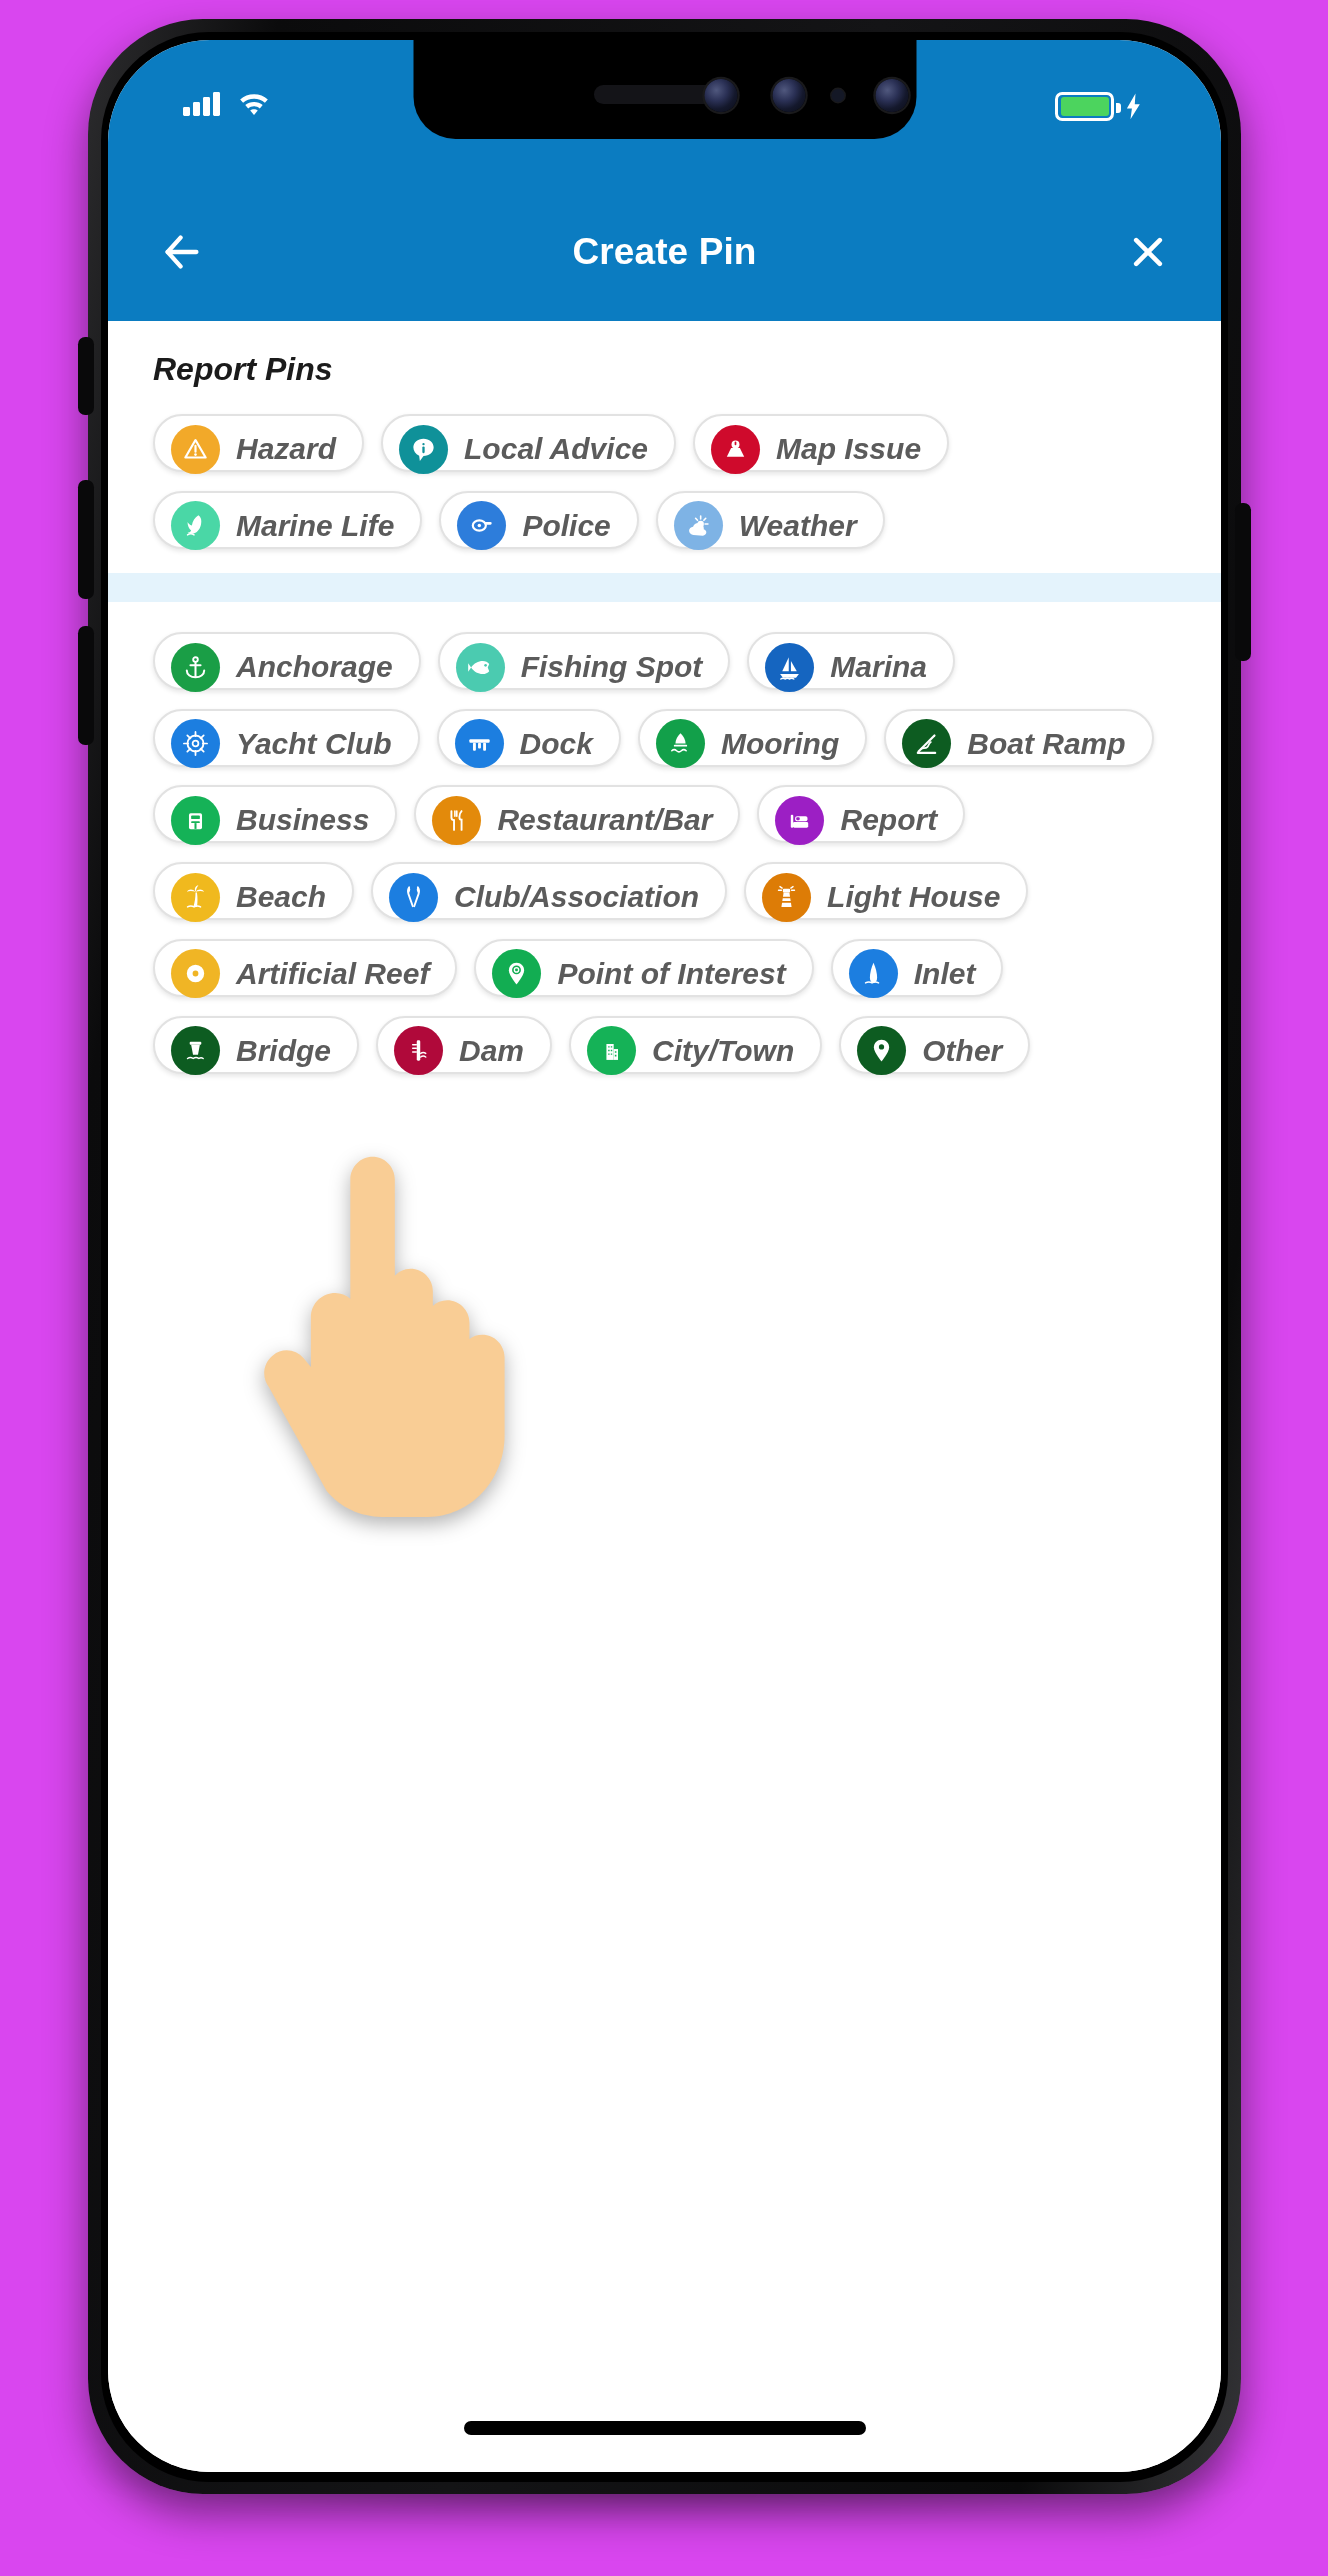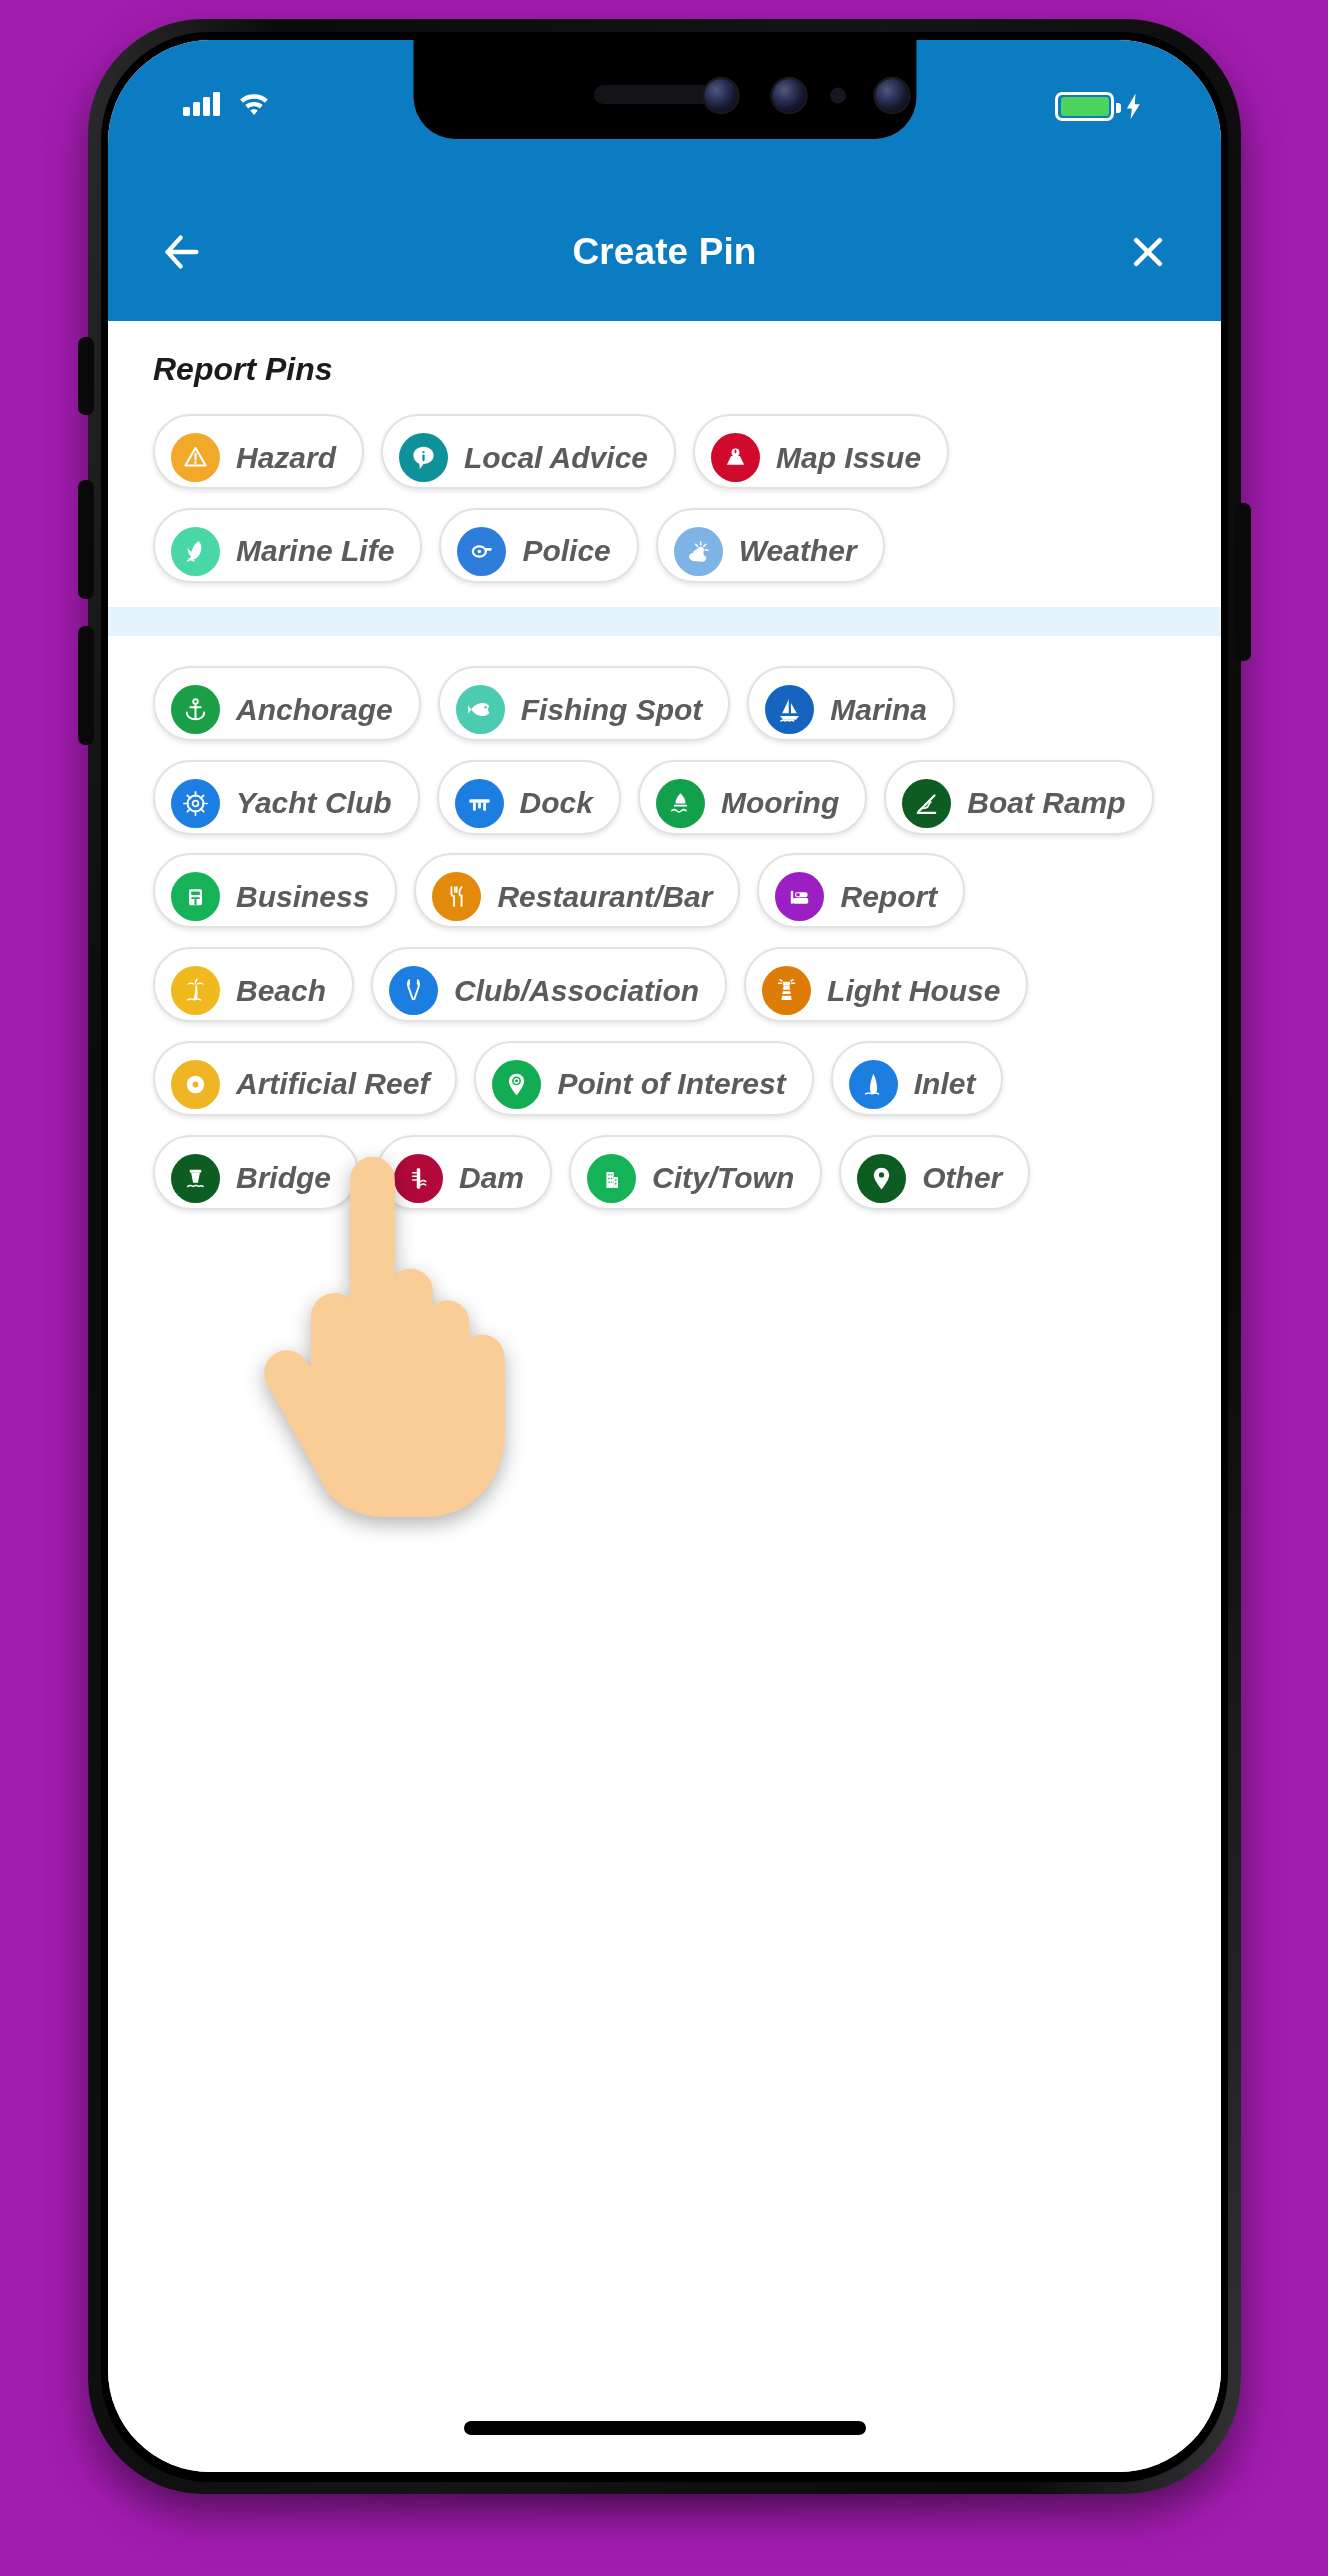--- a/index.html
+++ b/index.html
@@ -2,21 +2,21 @@
 <html style="font-size:11.5px"><head>
 <meta charset="utf-8">
 <style>
   * { margin:0; padding:0; box-sizing:border-box; }
   html,body {
     width:1328px; height:2576px;
     background:#ffffff;
     font-family:"Liberation Sans", sans-serif;
     overflow:hidden;
   }
-  .stage { position:relative; width:1328px; height:2576px; background:#a21caf; }
+  .stage { position:relative; width:1328px; height:2576px; background:#d946ef; }
 
   
   .phone-shadow{
     position:absolute; left:86px; top:2427px; width:1163px; height:86px;
     background:radial-gradient(ellipse at center, rgba(0,0,0,.38) 0%, rgba(0,0,0,0) 72%);
     filter:blur(10px);
   }
   .phone{
     position:absolute; left:88px; top:18.7px; width:1153px; height:2475px;
     border-radius:115px;
@@ -88,21 +88,21 @@
 
   
   .content{ position:absolute; left:0; top:281px; width:1113px; height:2151px; background:#fff; }
   .section{ padding:30px 45px 24.4px 45px;font-style:italic; }
   .section-title{ font-size:32px; font-weight:bold; color:#1b1b1b; margin-bottom:26px; }
   .divider{ height:29px; background:#e4f3fc; }
 
   .chips{ display:flex; flex-wrap:wrap; gap:18.7px 17px; }
   .chip{
     display:flex; align-items:center; gap:16px;
-    height:75px; padding:12px 26px 0 16px;
+    height:58px; padding:12px 26px 0 16px;
     background:#fff; border:2.2px solid #e2e2e2; border-radius:42px;
     box-shadow:0 2.2px 5px rgba(0,0,0,.10);
   }
   .chip .label{ font-size:30px; font-weight:bold; color:#5b5b5b; white-space:nowrap; }
   .badge{
     width:49px; height:49px; border-radius:50%;
     display:flex; align-items:center; justify-content:center; flex:0 0 auto;
   }
   .badge svg{ width:29px; height:29px; display:block; }
 

